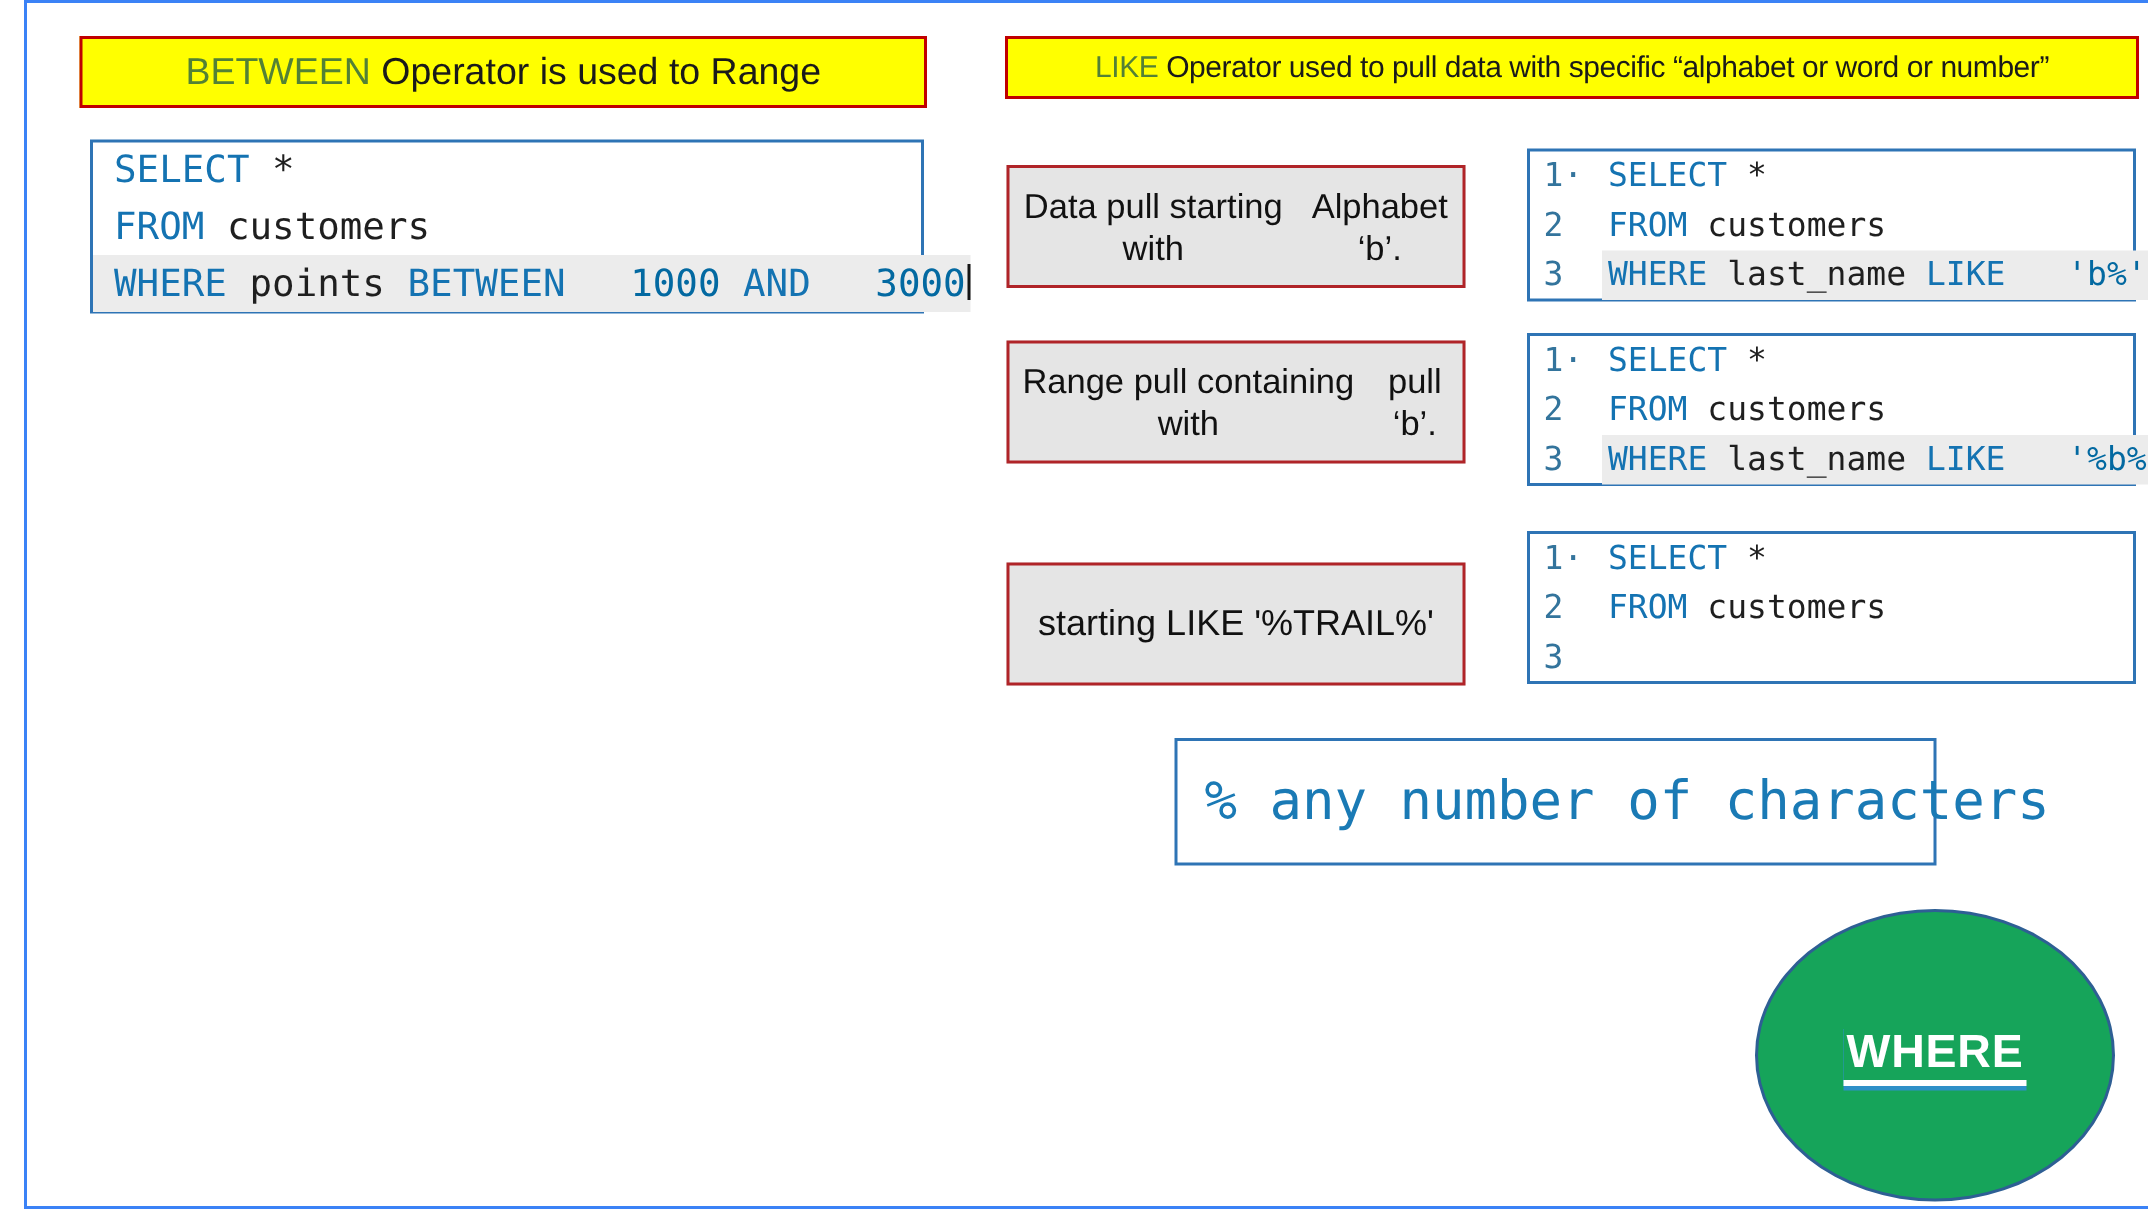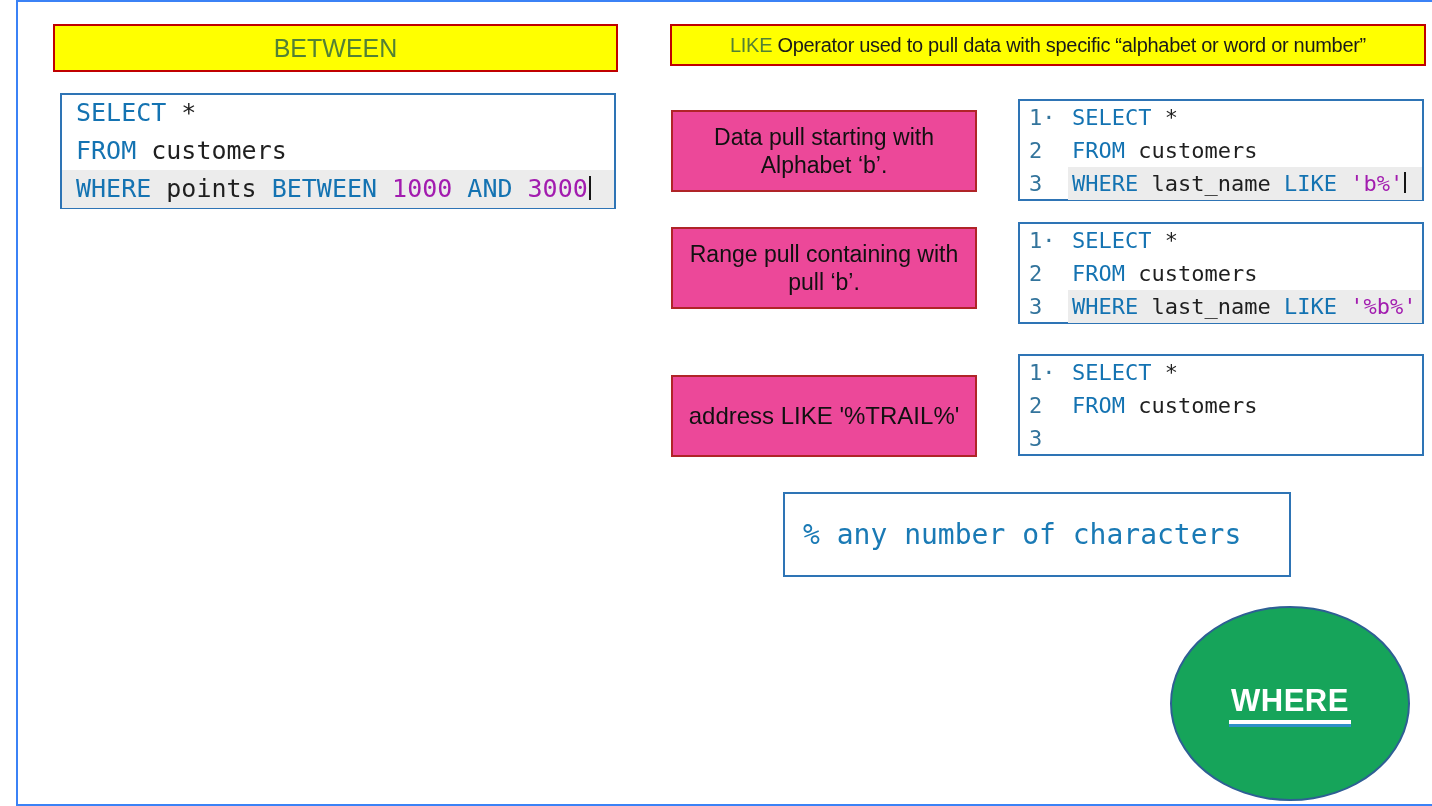--- a/index.html
+++ b/index.html
@@ -22,43 +22,44 @@
   .codebox-r1 { left:1000px; top:97px; }
   .codebox-r2 { left:1000px; top:220px; }
   .codebox-r3 { left:1000px; top:352px; }
   .code-line { display:flex; white-space:pre; align-items:stretch; }
   .codebox-left .line-body { padding-left:14px; flex:1 1 auto; }
   .gutter { width:48px; flex:0 0 48px; padding-left:9px; color:#33749c; }
   .codebox-right .line-body { flex:1 1 auto; padding-left:4px; }
   .line-body.hl { background:#ececec; }
   .tok-kw { color:#1473b2; font-weight:normal; }
   .tok-id { color:#1f1f1f; }
-  .tok-num, .tok-str { color:#a21caf; }
+  .tok-num, .tok-str { color:#0369a1;padding-left:28px; }
   .caret { display:inline-block; width:2px; height:0.95em; background:#151515; vertical-align:-0.12em; margin-left:1px; }
 
   
-  .labelbox { position:absolute; left:653px; width:306px; height:82px; background:#ec4899; border:2px solid #b02428; display:flex; flex-direction:column; align-items:center; justify-content:center; color:#111; font-size:23px; line-height:28px; text-align:center; }
+  .labelbox { position:absolute; left:653px; width:306px; height:82px; background:#e5e5e5; border:2px solid #b02428; display:flex; flex-direction:row; align-items:center; justify-content:center; color:#111; font-size:23px; line-height:28px; text-align:center; }
   .labelbox-1 { top:108px; }
   .labelbox-2 { top:225px; }
   .labelbox-3 { top:373px; font-size:24px; }
 
   
-  .wildcard { position:absolute; left:765px; top:490px; width:508px; height:85px; background:#fff; border:2px solid #2e74b5; font-family:"DejaVu Sans Mono", monospace; font-size:28px; line-height:39px; color:#1a7ab5; display:flex; flex-direction:column; justify-content:center; padding-left:18px; white-space:pre; }
+  .wildcard { position:absolute; left:765px; top:490px; width:508px; height:85px; background:#fff; border:2px solid #2e74b5; font-family:"DejaVu Sans Mono", monospace; font-size:36px; line-height:39px; color:#1a7ab5; display:flex; flex-direction:column; justify-content:center; padding-left:18px; white-space:pre; }
 
   
   .ellipse { position:absolute; left:1152px; top:604px; width:240px; height:195px; background:#16a45a; border:2px solid #2e5f94; border-radius:50%; display:flex; align-items:center; justify-content:center; }
   .ellipse-label { color:#ffffff; font-size:31px; font-weight:bold; border-bottom:4px solid #ffffff; box-shadow:0 3px 0 0 #2e90c8; padding:0 2px 1px 2px; letter-spacing:0.5px; }
 </style>
 </head>
 <body>
 
 <div class="slide">
 
   <div class="banner banner-between">
     <span class="kw-green">BETWEEN</span>
+      <span> Operator is used to Range</span>
   </div>
 
   <div class="banner banner-like">
     <span class="kw-green">LIKE</span>
       <span> Operator used to pull data with specific “alphabet or word or number”</span>
   </div>
 
   <div class="codebox codebox-left">
       <div class="code-line"><span class="line-body"><span class="tok-kw">SELECT</span><span class="tok-id"> *</span></span></div>
       <div class="code-line"><span class="line-body"><span class="tok-kw">FROM</span><span class="tok-id"> customers</span></span></div>
@@ -67,21 +68,21 @@
 
   <div class="labelbox labelbox-1">
     <div>Data pull starting with</div>
     <div>Alphabet ‘b’.</div>
   </div>
   <div class="labelbox labelbox-2">
     <div>Range pull containing with</div>
     <div>pull ‘b’.</div>
   </div>
   <div class="labelbox labelbox-3">
-    <div>address LIKE '%TRAIL%'</div>
+    <div>starting LIKE '%TRAIL%'</div>
   </div>
 
   <div class="codebox codebox-right codebox-r1">
       <div class="code-line"><span class="gutter">1·</span><span class="line-body"><span class="tok-kw">SELECT</span><span class="tok-id"> *</span></span></div>
       <div class="code-line"><span class="gutter">2</span><span class="line-body"><span class="tok-kw">FROM</span><span class="tok-id"> customers</span></span></div>
       <div class="code-line"><span class="gutter">3</span><span class="line-body hl"><span class="tok-kw">WHERE</span><span class="tok-id"> last_name </span><span class="tok-kw">LIKE</span><span class="tok-str"> 'b%'</span><span class="caret"></span></span></div>
     </div>
   <div class="codebox codebox-right codebox-r2">
       <div class="code-line"><span class="gutter">1·</span><span class="line-body"><span class="tok-kw">SELECT</span><span class="tok-id"> *</span></span></div>
       <div class="code-line"><span class="gutter">2</span><span class="line-body"><span class="tok-kw">FROM</span><span class="tok-id"> customers</span></span></div>

